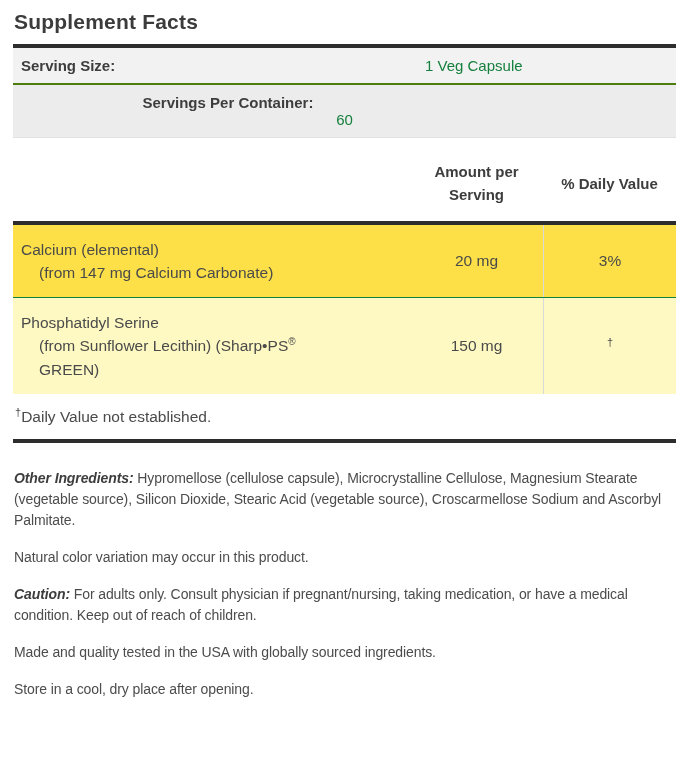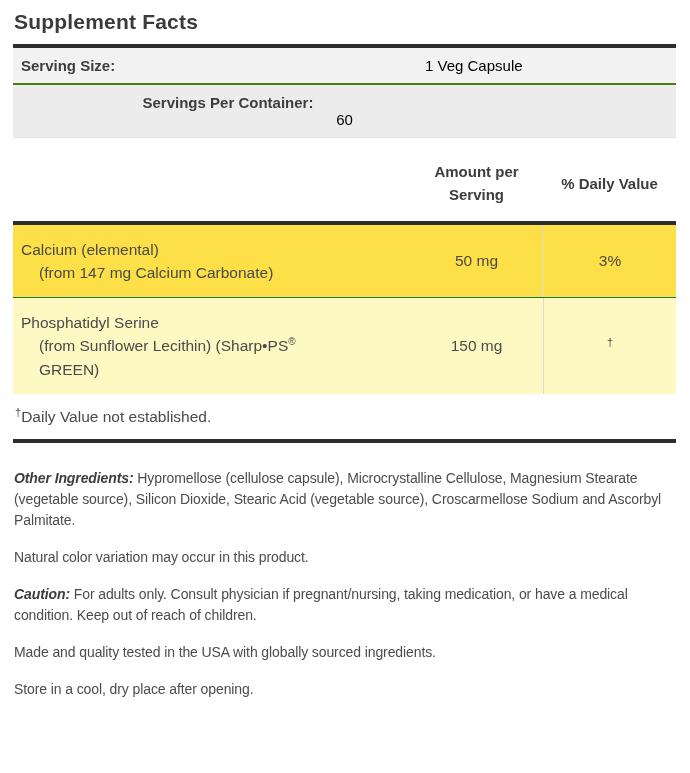--- a/index.html
+++ b/index.html
@@ -30,21 +30,21 @@
   .s-row {
     display: flex;
     align-items: center;
     padding: 9px 8px;
     font-size: 15px;
     background: #f2f2f2;
     border-bottom: 2px solid #4d7c0f;
   }
   .s-row.alt { background: #ececec; border-bottom: 1px solid #e2e2e2; flex-direction: column; }
   .s-label { font-weight: bold; color: #3d3d3d; width: 404px; flex: none; }
-  .s-value { color: #000000; text-align: center; }
+  .s-value { color: #15803d; text-align: center; }
 
   
   .nutri-header {
     display: flex;
     align-items: center;
     padding: 22px 0 14px 0;
   }
   .nh-spacer { flex: 1; }
   .nh-amount, .nh-dv {
     width: 133px;
@@ -135,21 +135,21 @@
 
   <div class="thick-bar"></div>
 
   <div class="n-row">
     <div class="name-col">
       <div class="name-line">Calcium (elemental)</div>
       <div class="detail-line"><span>(from 147 mg Calcium Carbonate)</span><sup class="reg"></sup></div>
 
     </div>
     <div class="amount-col">
-        <span>50 mg</span>
+        <span>20 mg</span>
       </div>
     <div class="dv-col">
         <span class="dv-val">3%</span>
         <span class="dv-sup"></span>
       </div>
   </div>
 
   <div class="n-row alt">
     <div class="name-col">
       <div class="name-line">Phosphatidyl Serine</div>

